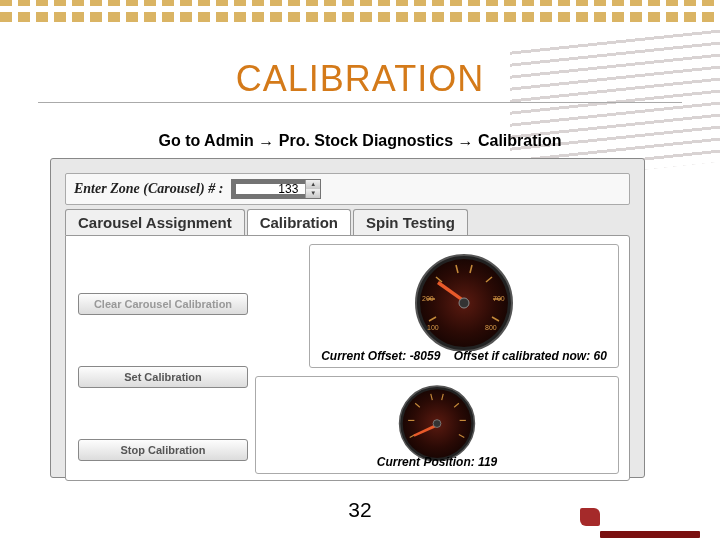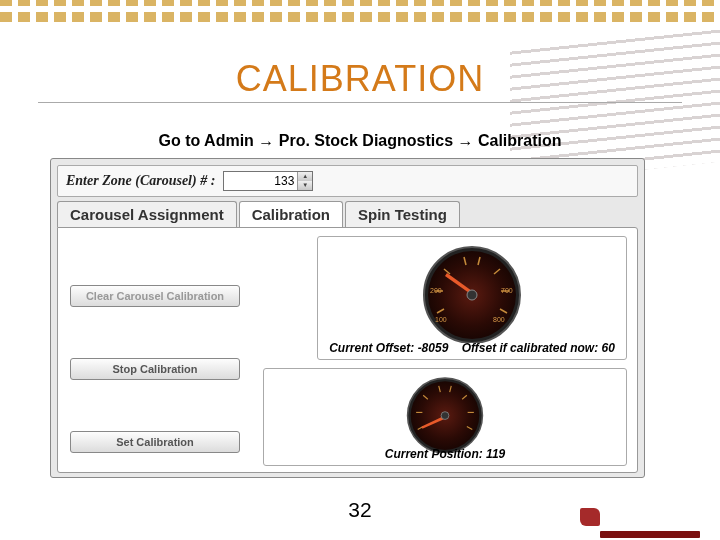--- a/index.html
+++ b/index.html
@@ -82,21 +82,21 @@
   }
   .app-window {
     position: absolute;
     top: 158px;
     left: 50px;
     width: 595px;
     height: 320px;
     background: #e8e8e8;
     border: 1px solid #888;
     border-radius: 3px;
-    padding: 6px;
+    padding: 14px;
     z-index: 3;
   }
   .zone-row {
     background: #f8f8f8;
     border: 1px solid #aaa;
     border-radius: 2px;
     padding: 5px 8px;
     display: flex;
     align-items: center;
     gap: 8px;
@@ -104,21 +104,21 @@
   .zone-label {
     font-family: "Comic Sans MS", cursive;
     font-weight: bold;
     font-style: italic;
     font-size: 14px;
     color: #222;
   }
   .zone-input {
     width: 90px;
     height: 20px;
-    border: 1px solid #737373;
+    border: 5px solid #737373;
     background: #fff;
     text-align: right;
     font-size: 12px;
     padding: 2px 18px 2px 4px;
     position: relative;
   }
   .zone-input-wrap {
     position: relative;
   }
   .zone-spinner {
@@ -296,22 +296,22 @@
 
     <div class="tabs-row">
       <div class="tab">Carousel Assignment</div>
       <div class="tab active">Calibration</div>
       <div class="tab">Spin Testing</div>
     </div>
 
     <div class="tab-body">
       <div class="cal-buttons">
         <div class="cal-btn dim">Clear Carousel Calibration</div>
+        <div class="cal-btn">Set Calibration</div>
         <div class="cal-btn">Stop Calibration</div>
-        <div class="cal-btn">Set Calibration</div>
       </div>
 
       <div class="gauge-panel-top">
         <div class="gauge">
           <svg class="gauge-svg" width="110" height="100" viewBox="0 0 110 100">
             <defs>
               <radialGradient id="g1" cx="50%" cy="50%" r="50%">
                 <stop offset="0%" stop-color="#5a1a10"></stop>
                 <stop offset="70%" stop-color="#2a0a05"></stop>
                 <stop offset="100%" stop-color="#1a0603"></stop>

